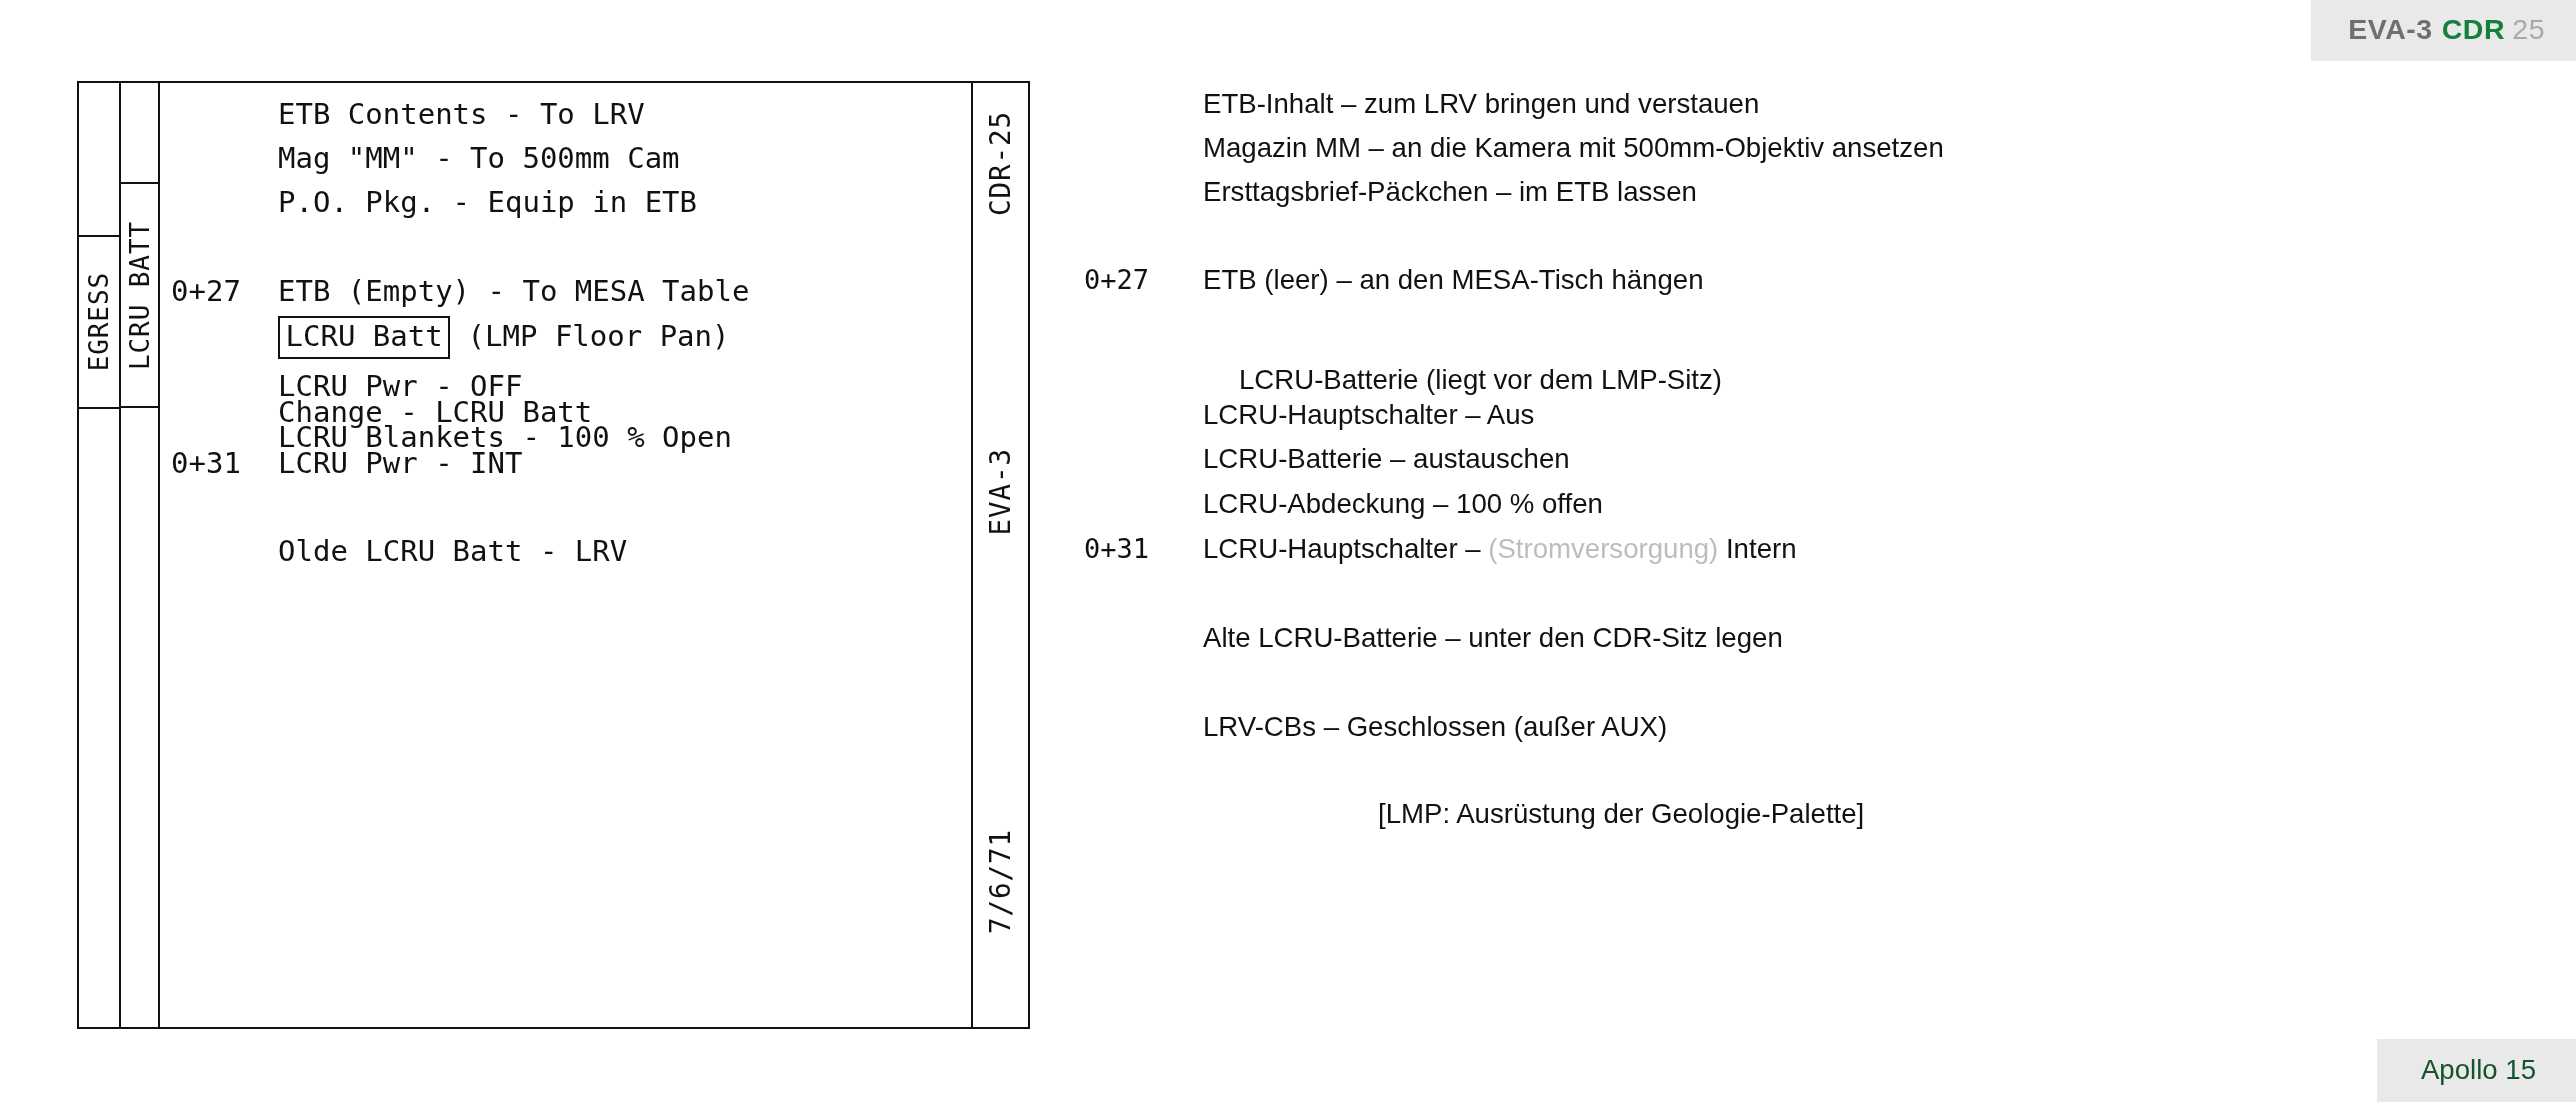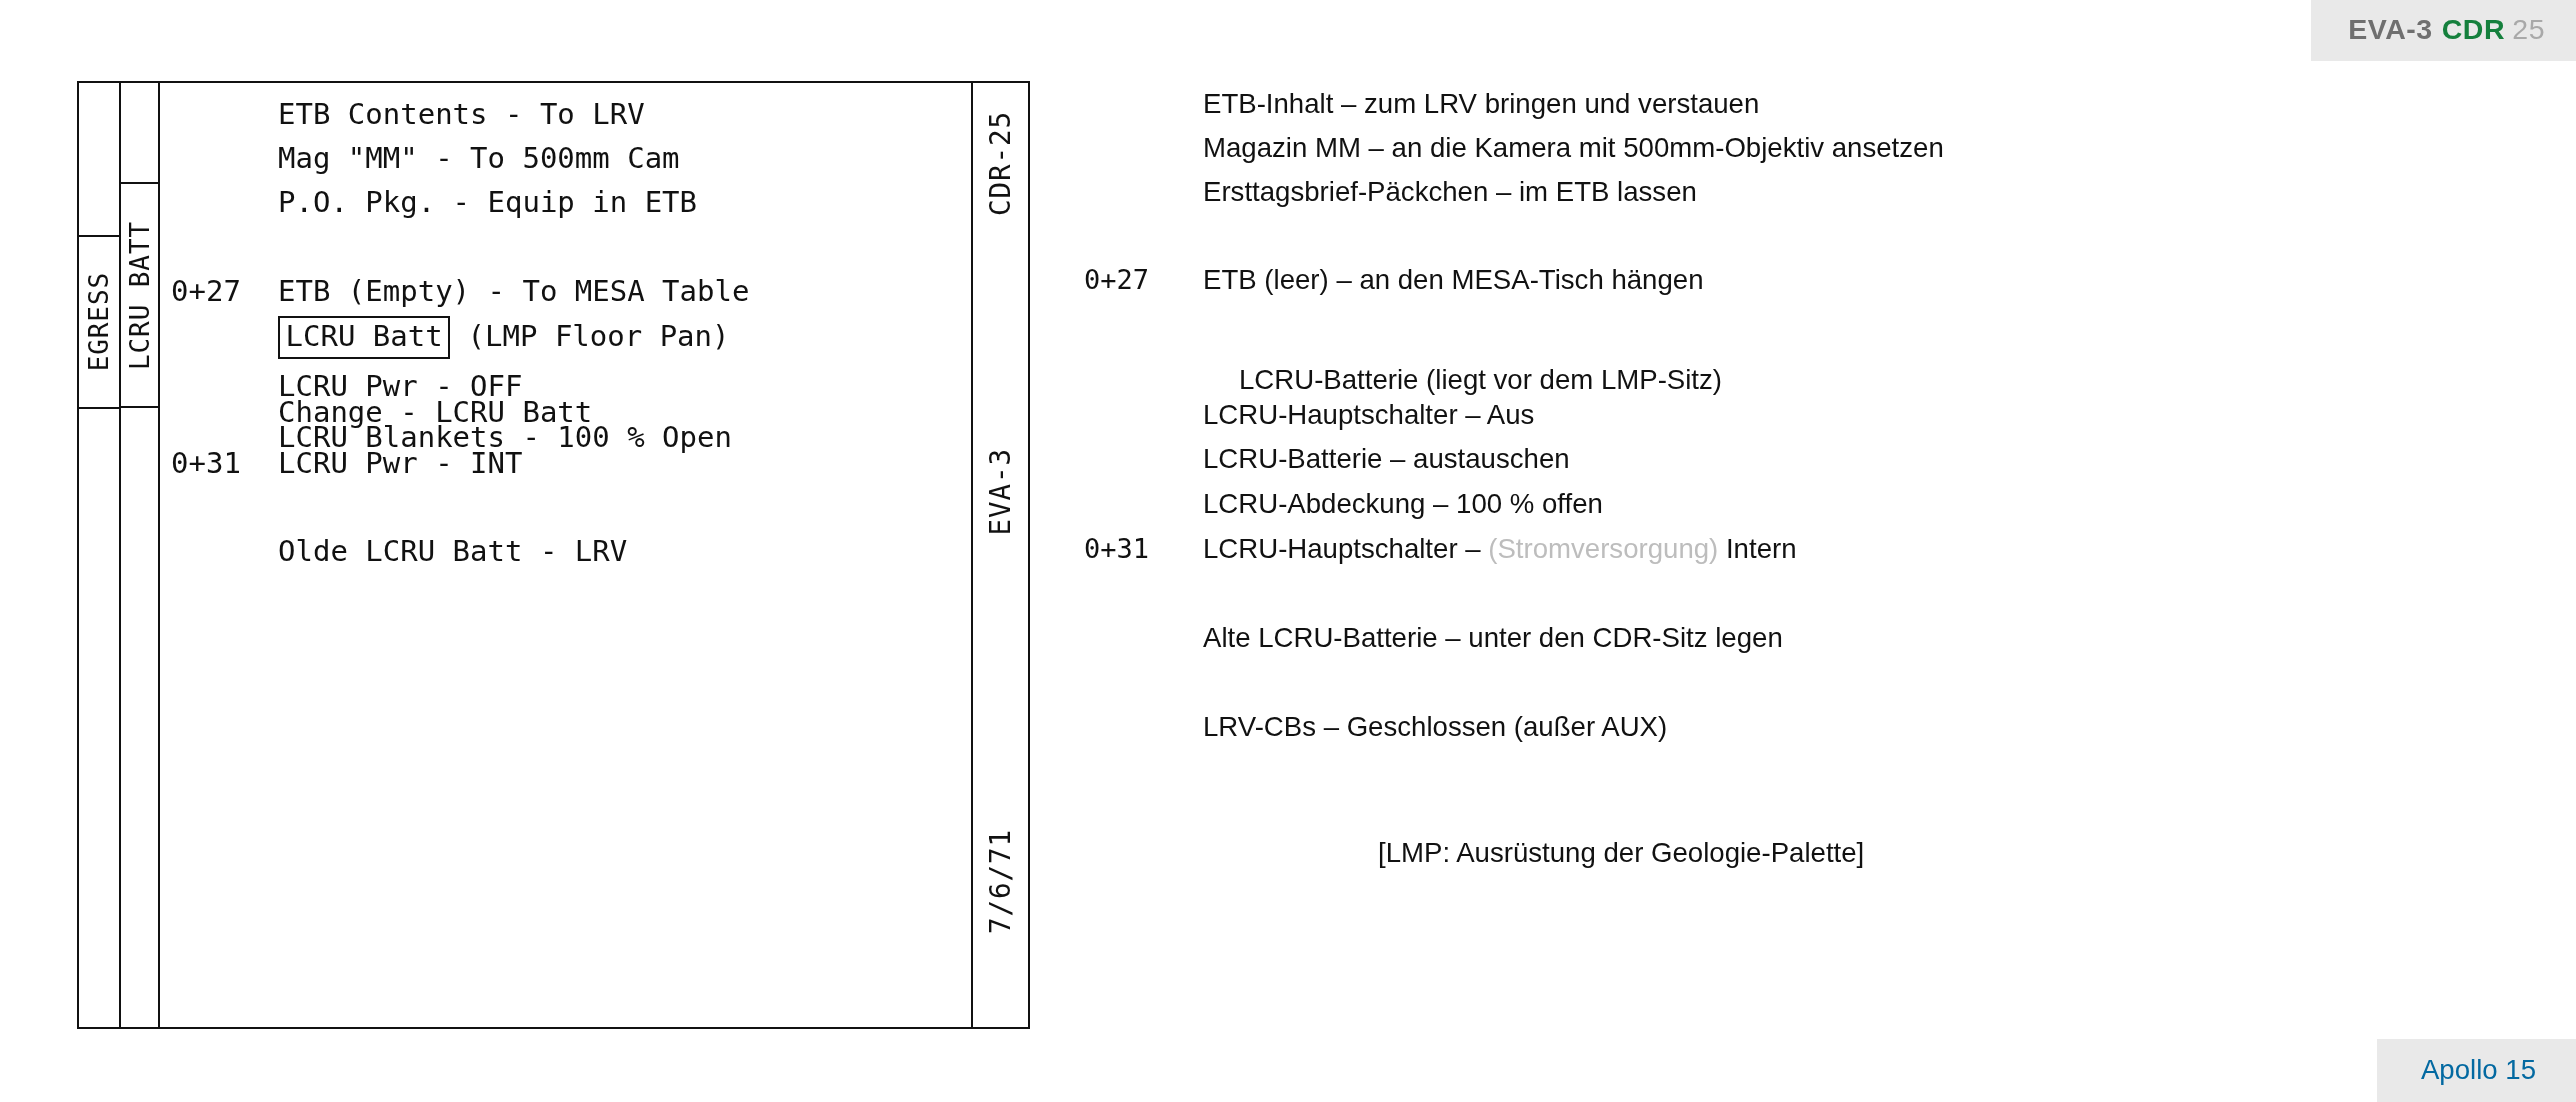--- a/index.html
+++ b/index.html
@@ -40,21 +40,21 @@
     color: #a9a9a9;
     margin-left: 7.3px;
   }
 
   
   .corner-tag-bottom {
     position: absolute;
     bottom: 0;
     right: 0;
     background: #e9e9e9;
-    color: #0369a1;
+    color: #14532d;
     padding: 14.7px 40px 16.5px 44px;
     font-size: 27.6px;
     white-space: nowrap;
   }
 
   
   .scan {
     position: absolute;
     left: 77px;
     top: 81px;
@@ -229,17 +229,17 @@
   <div class="trow ttext" style="top:355px;">LCRU-Batterie – austauschen</div>
   <div class="trow ttext" style="top:400px;">LCRU-Abdeckung – 100 % offen</div>
 
   <div class="trow ttime" style="top:445px;">0+31</div>
   <div class="trow ttext" style="top:445px;"><span>LCRU-Hauptschalter – </span><span class="dim">(Stromversorgung)</span><span>&nbsp;</span><span>Intern</span></div>
 
   <div class="trow ttext" style="top:534px;">Alte LCRU-Batterie – unter den CDR-Sitz legen</div>
 
   <div class="trow ttext" style="top:623px;">LRV-CBs – Geschlossen (außer AUX)</div>
 
-  <div class="trow center-note" style="top:710px;margin-top:39px;">[LMP: Ausrüstung der Geologie-Palette]</div>
+  <div class="trow center-note" style="top:710px;">[LMP: Ausrüstung der Geologie-Palette]</div>
 </div>
 
 <div class="corner-tag-bottom">Apollo 15</div>
 
 
 </body></html>

